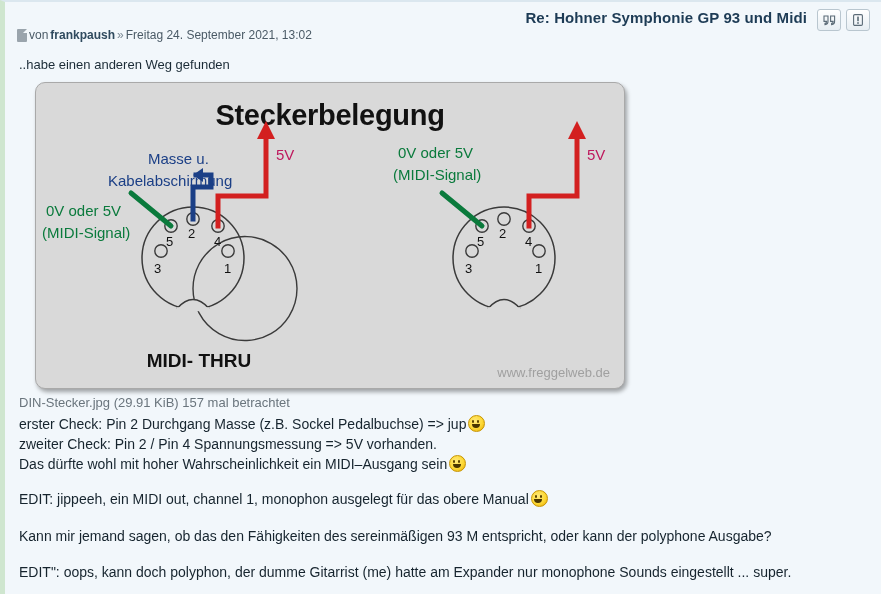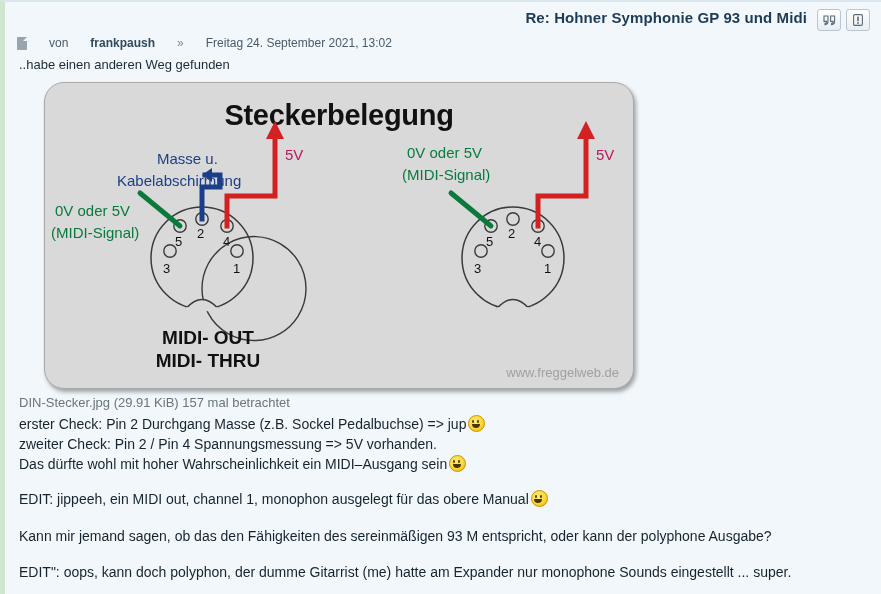--- a/index.html
+++ b/index.html
@@ -32,26 +32,26 @@
   }
   .post-title {
     font-size: 15px;
     font-weight: bold;
     color: #1d3b55;
     letter-spacing: 0.1px;
     line-height: 19px;
     white-space: nowrap;
   }
   .post-meta {
-    margin-top: 8px;
+    margin-top: 0;
     font-size: 12px;
     color: #4a5a66;
     display: flex;
     align-items: center;
-    gap: 22px;
+    gap: 2px;
     line-height: 16px;
   }
   .post-meta b { color: #2f4a5e; }
   .doc-icon {
     display: inline-block;
     width: 10px; height: 13px;
     position: relative;
     background: #9aa4ac;
     border-radius: 1px 0 1px 1px;
   }
@@ -90,25 +90,25 @@
     position: absolute;
     left: 14px; top: 54px;
     font-size: 13px;
     color: #1b2b36;
     line-height: 18px;
   }
 
   
   .figure-wrap {
     position: absolute;
-    left: 39px; top: 80px;
+    left: 30px; top: 80px;
     width: 588px; height: 305px;
     background: #d9d9d9;
     border: 1px solid #a9a9a9;
-    border-radius: 20px;
+    border-radius: 10px;
     box-shadow: 2px 3px 4px rgba(0,0,0,.35);
     overflow: hidden;
   }
   .fig-title {
     position: absolute;
     left: 0; right: 0; top: 16px;
     text-align: center;
     font-size: 29px;
     font-weight: bold;
     color: #111;
@@ -297,21 +297,20 @@
     <div class="lbl blue" style="left:112px; top:66px;">Masse u.</div>
     <div class="lbl blue" style="left:72px; top:88px;">Kabelabschirmung</div>
 
     <div class="lbl red" style="left:240px; top:62px;">5V</div>
 
     <div class="lbl green" style="left:362px; top:60px;">0V oder 5V</div>
     <div class="lbl green" style="left:357px; top:82px;">(MIDI-Signal)</div>
 
     <div class="lbl red" style="left:551px; top:62px;">5V</div>
 
-    <div class="connector-name" style="left:108px; top:244px; width:110px;">MIDI- OUT</div>
     <div class="connector-name" style="left:98px; top:267px; width:130px;">MIDI- THRU</div>
 
     <div class="watermark">www.freggelweb.de</div>
   </div>
 
   <div class="attach-caption">DIN-Stecker.jpg (29.91 KiB) 157 mal betrachtet</div>
 
   <div class="body-text" style="top:412px;">
     <span>erster Check: Pin 2 Durchgang Masse (z.B. Sockel Pedalbuchse) =&gt; jup</span><span class="emoji"></span>
   </div>

